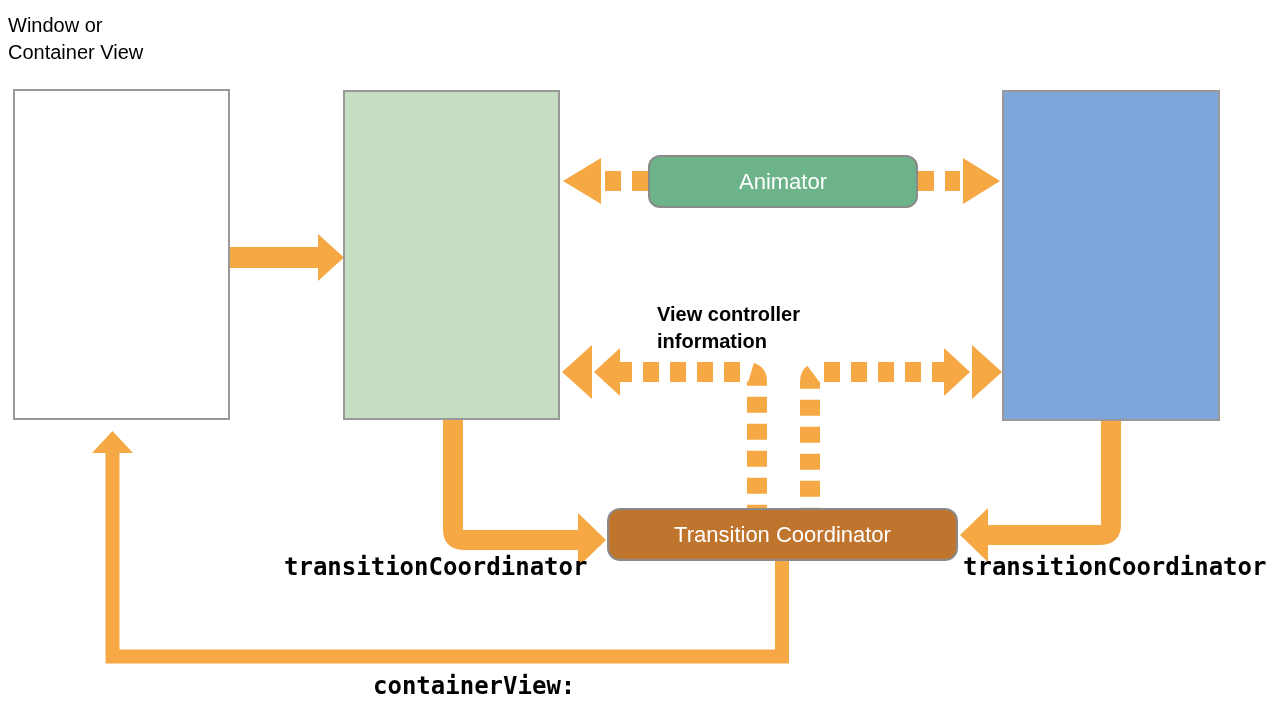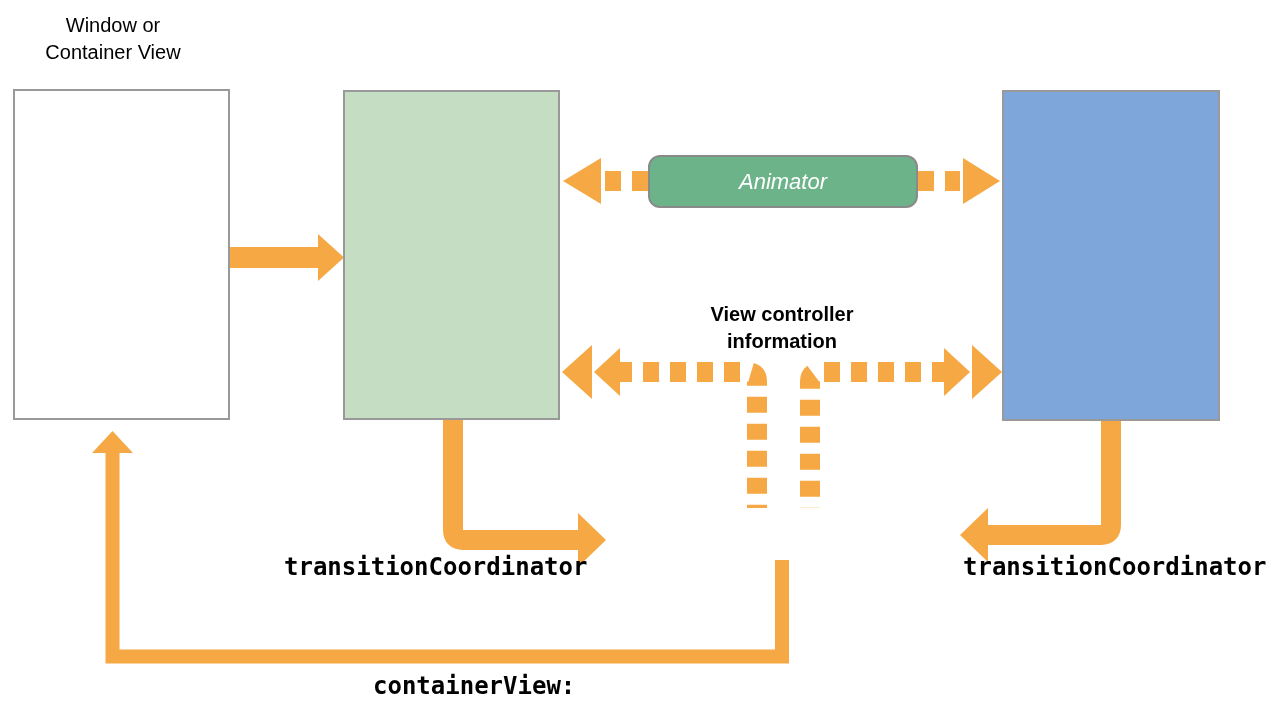--- a/index.html
+++ b/index.html
@@ -19,32 +19,32 @@
     position:absolute;border:2px solid var(--box-border,#999);
     box-sizing:border-box;
   }
   .pill{
     position:absolute;display:flex;align-items:center;justify-content:center;
     border:2px solid #8a8a8a;box-sizing:border-box;
     color:var(--node-text,#fff);font-size:22px;
   }
   .caption{
     position:absolute;color:var(--text-black,#000);font-size:20px;
-    line-height:27px;text-align:center;white-space:pre-line;
+    line-height:27px;text-align:left;white-space:pre-line;
   }
   .mono{
     position:absolute;color:var(--text-black,#000);
     font-family:"DejaVu Sans Mono",monospace;font-size:24px;line-height:28px;
     white-space:nowrap;
     font-weight:bold;
   }
   #window-box{left:13px;top:89px;width:217px;height:331px;background:#fff;}
   #green-box{left:343px;top:90px;width:217px;height:330px;background:var(--green-box-fill,#C5DEC3);}
   #blue-box{left:1002px;top:90px;width:218px;height:331px;background:var(--blue-box-fill,#7EA6DB);}
-  #animator-pill{left:648px;top:155px;width:270px;height:53px;border-radius:12px;background:var(--animator-fill,#6CB389);font-style:italic;}
+  #animator-pill{left:648px;top:155px;width:270px;height:53px;border-radius:12px;background:var(--animator-fill,#6CB389);}
   #tc-pill{left:607px;top:508px;width:351px;height:53px;border-radius:13px;background:var(--transition-coordinator-fill,#C0752F);}
   #window-label{left:8px;top:12px;width:210px;}
   #vc-info-label{left:657px;top:301px;width:250px;font-weight:bold;}
   #tc-label-left{left:284px;top:553px;}
   #tc-label-right{left:963px;top:553px;}
   #container-view-label{left:337px;top:672px;margin-left:36px;}
 </style>
 </head>
 <body>
 
@@ -93,20 +93,23 @@
     </g>
   </svg>
 
   <div id="window-box" class="box"></div>
   <div id="green-box" class="box"></div>
   <div id="blue-box" class="box"></div>
 
   <div id="animator-pill" class="pill">
     <span>Animator</span>
   </div>
+  <div id="tc-pill" class="pill">
+    <span>Transition Coordinator</span>
+  </div>
 
   <div id="window-label" class="caption">Window or
 Container View</div>
   <div id="vc-info-label" class="caption">View controller
 information</div>
   <div id="tc-label-left" class="mono">transitionCoordinator</div>
   <div id="tc-label-right" class="mono">transitionCoordinator</div>
   <div id="container-view-label" class="mono">containerView:</div>
 </div>
 

